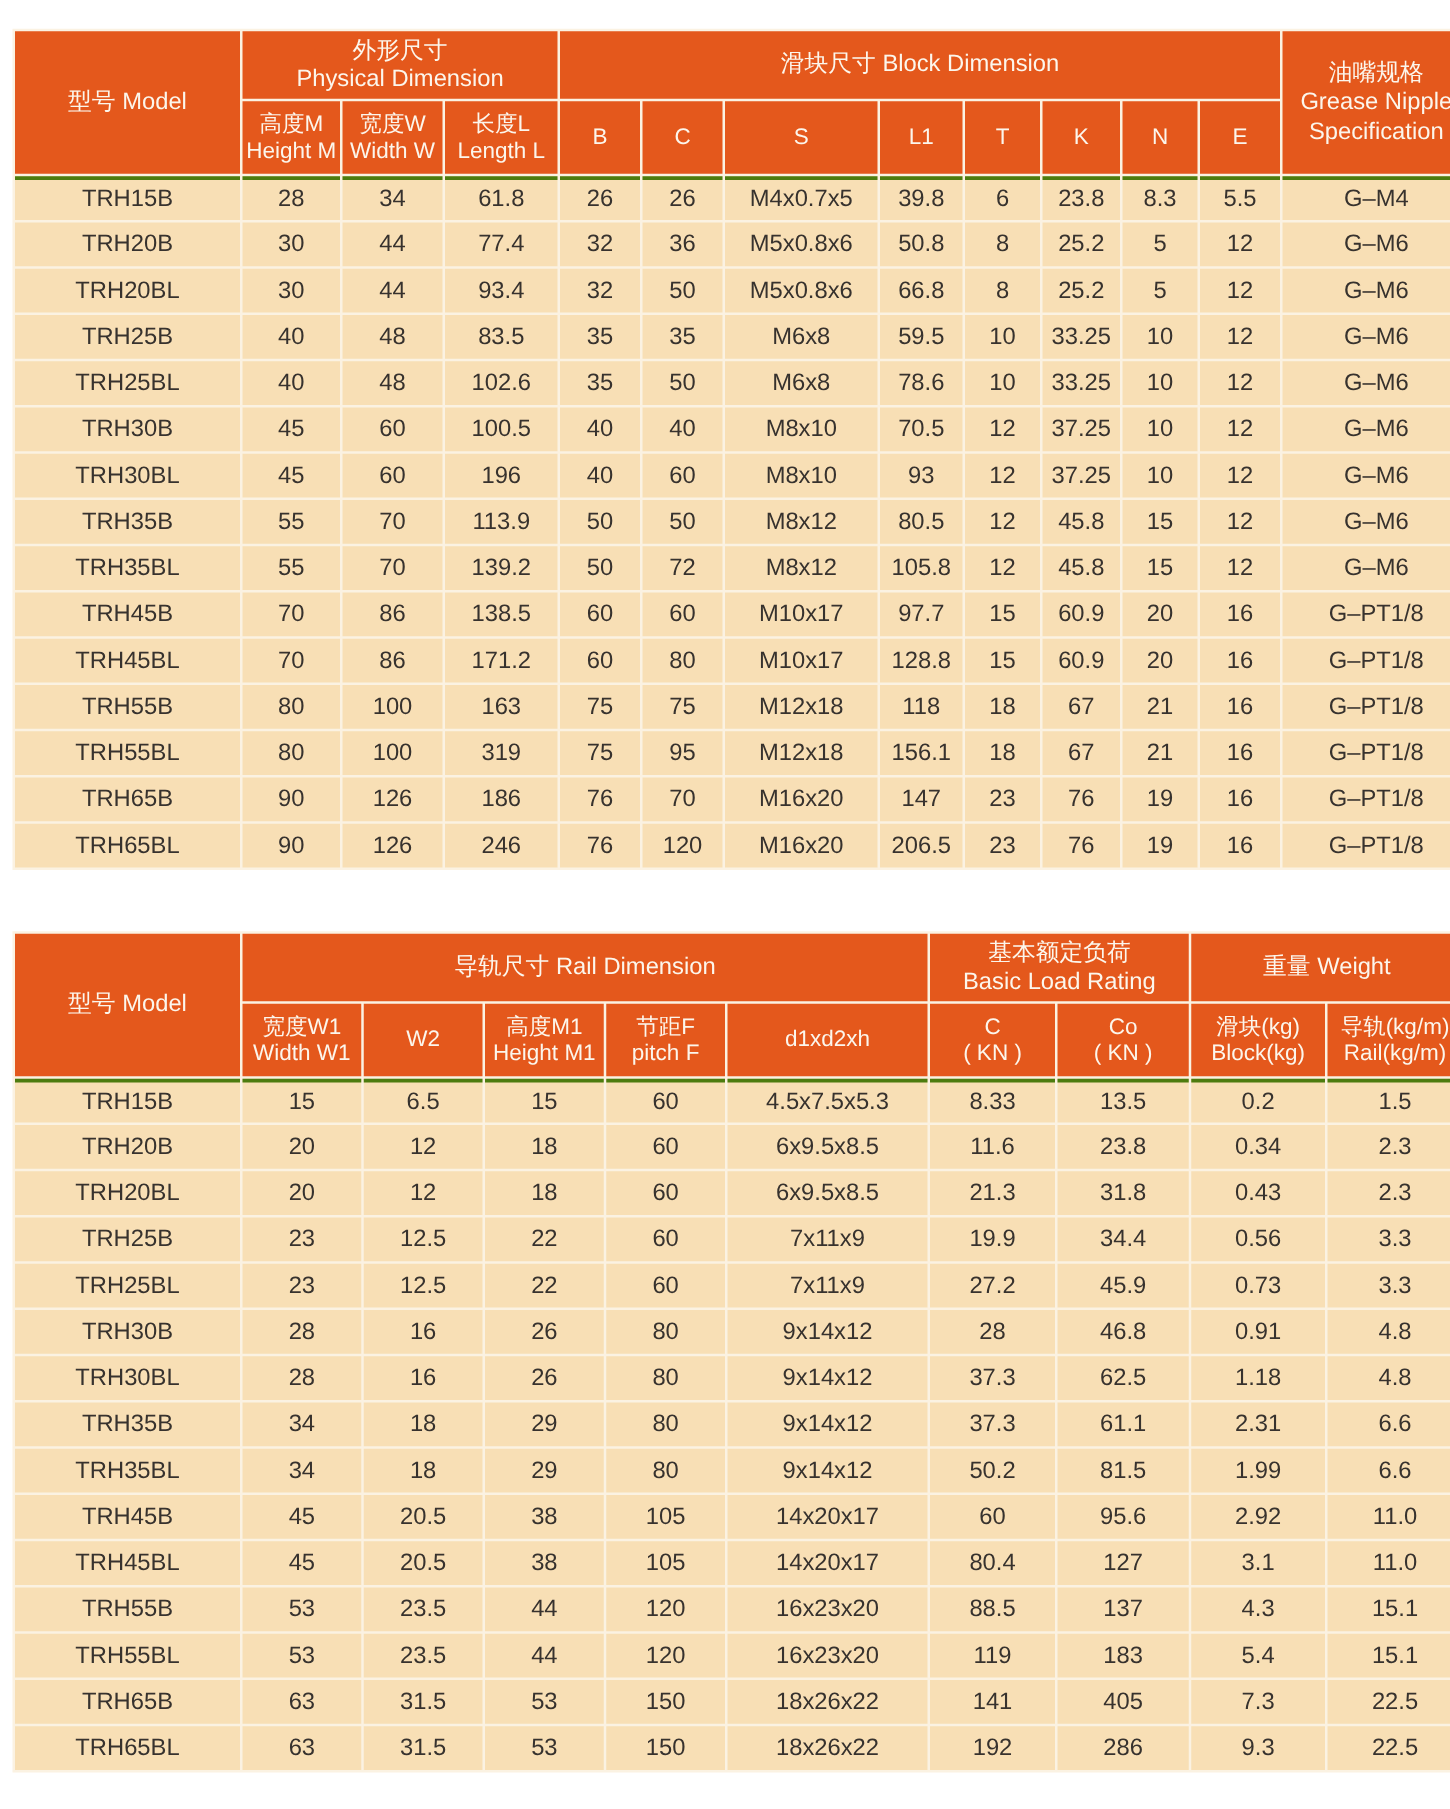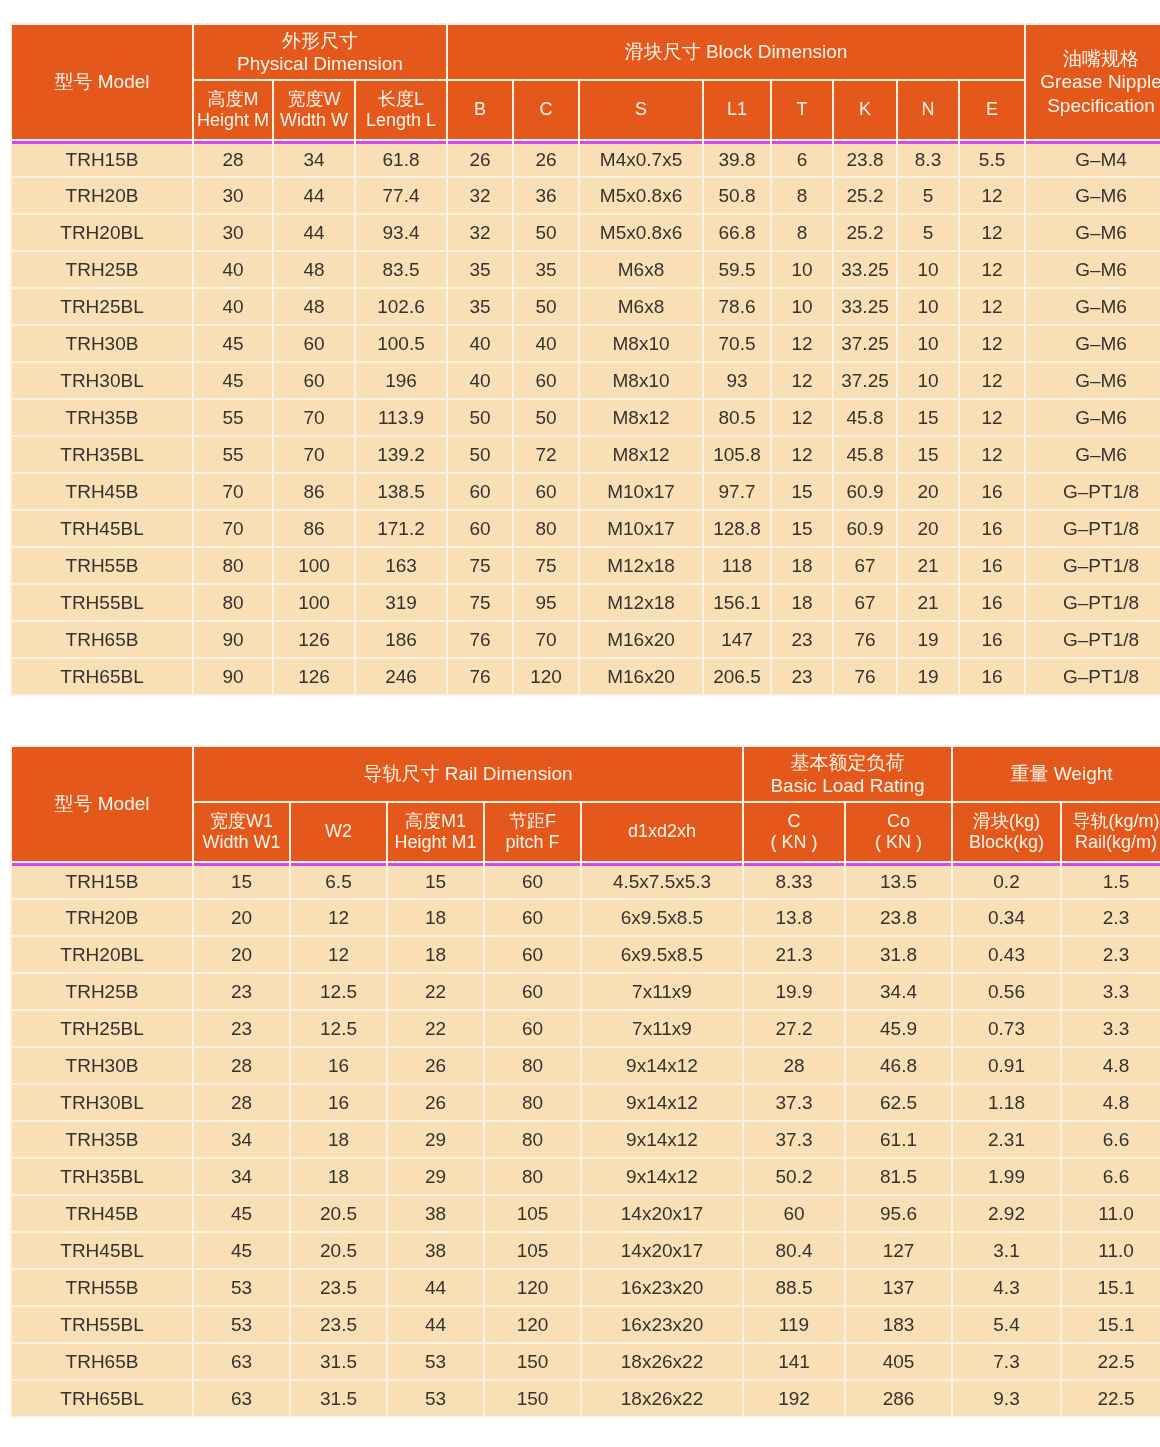--- a/index.html
+++ b/index.html
@@ -37,21 +37,21 @@
     color: #37322e;
     font-size: 19px;
     text-align: center;
     vertical-align: middle;
     height: 35px;
     padding: 0 2px;
     overflow: hidden;
     white-space: nowrap;
   }
   
-  table.spec tbody tr:first-child td { border-top: 3px solid #d946ef; height: 32px; }
+  table.spec tbody tr:first-child td { border-top: 3px solid #4d7c0f; height: 32px; }
 </style>
 </head>
 <body>
 
 <div class="spec-table-wrap" id="table1-wrap">
   <table class="spec" id="table1">
       <colgroup>
         <col style="width: 180px;">
         <col style="width: 78px;">
         <col style="width: 80px;">
@@ -433,21 +433,21 @@
           <td>0.2</td>
           <td>1.5</td>
         </tr>
         <tr>
           <td>TRH20B</td>
           <td>20</td>
           <td>12</td>
           <td>18</td>
           <td>60</td>
           <td>6x9.5x8.5</td>
-          <td>13.8</td>
+          <td>11.6</td>
           <td>23.8</td>
           <td>0.34</td>
           <td>2.3</td>
         </tr>
         <tr>
           <td>TRH20BL</td>
           <td>20</td>
           <td>12</td>
           <td>18</td>
           <td>60</td>

